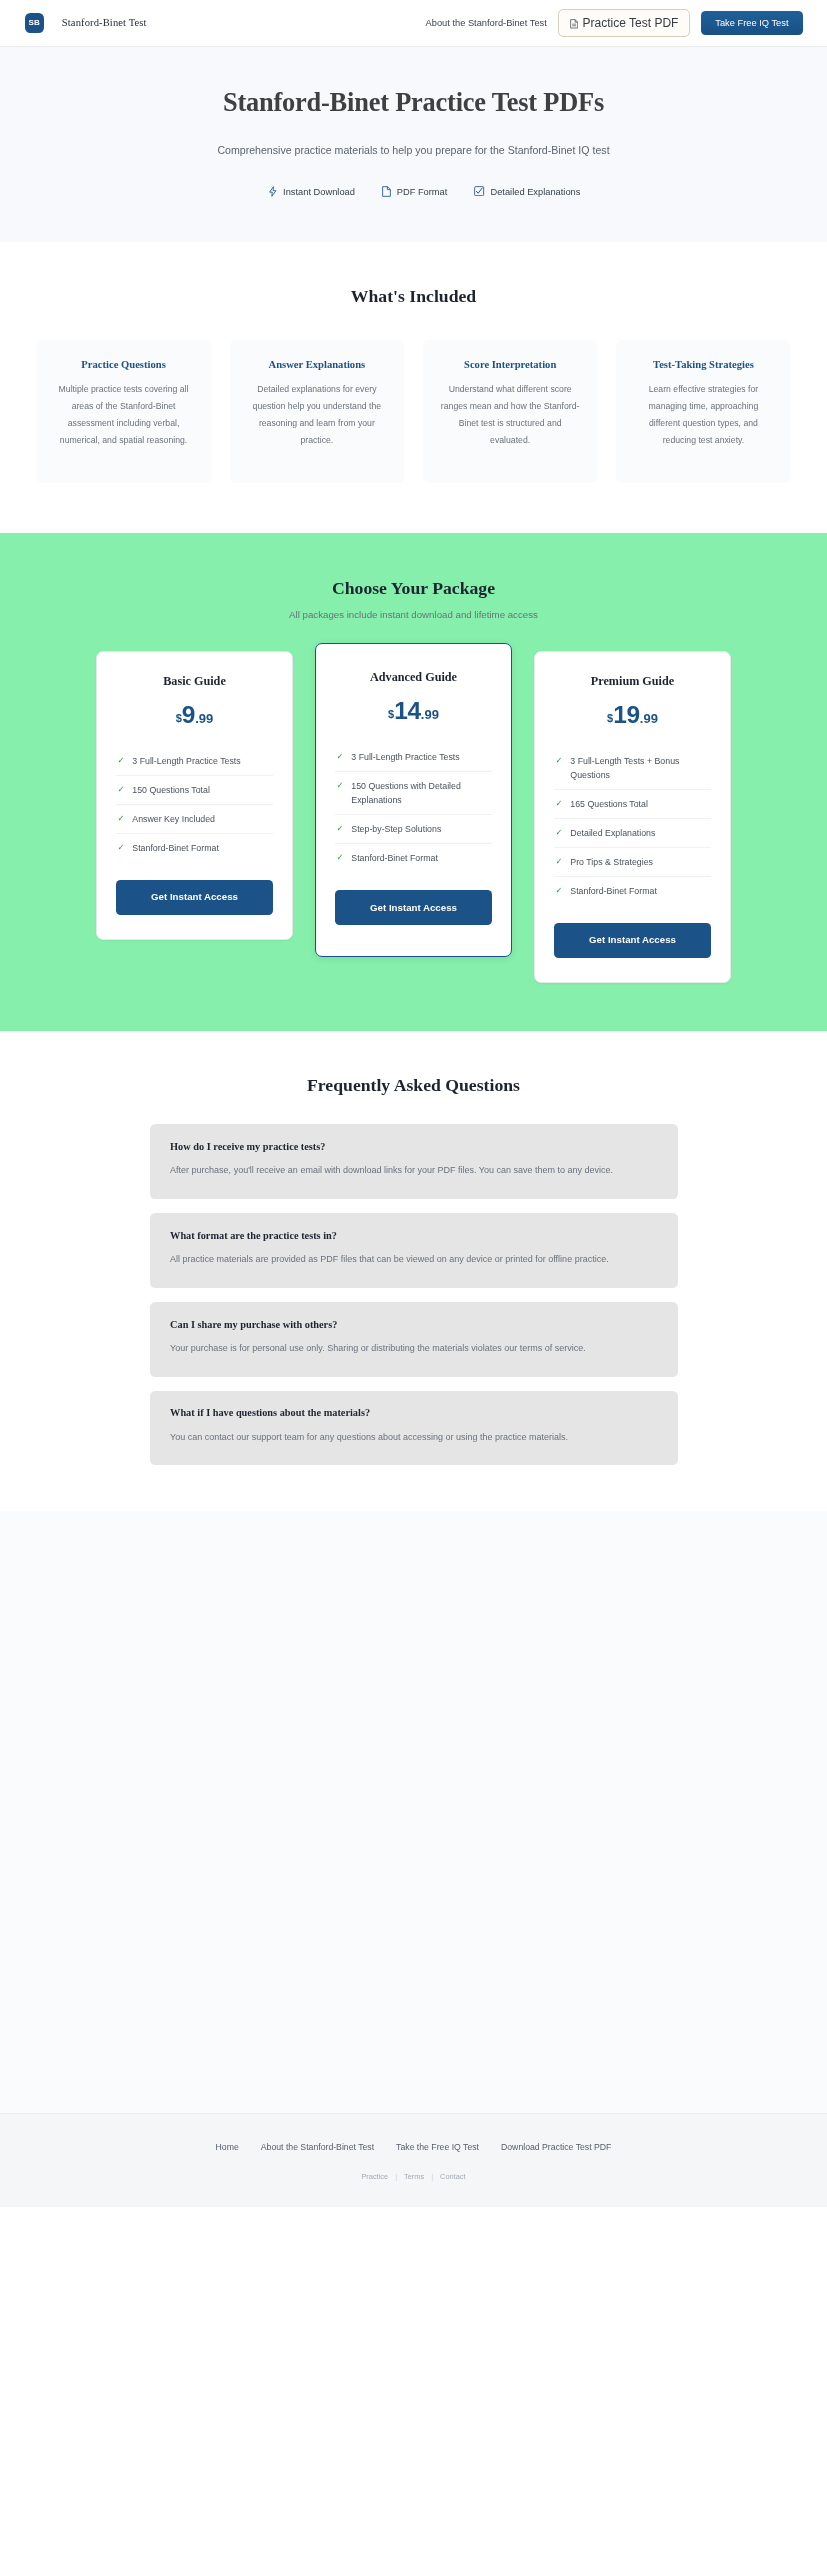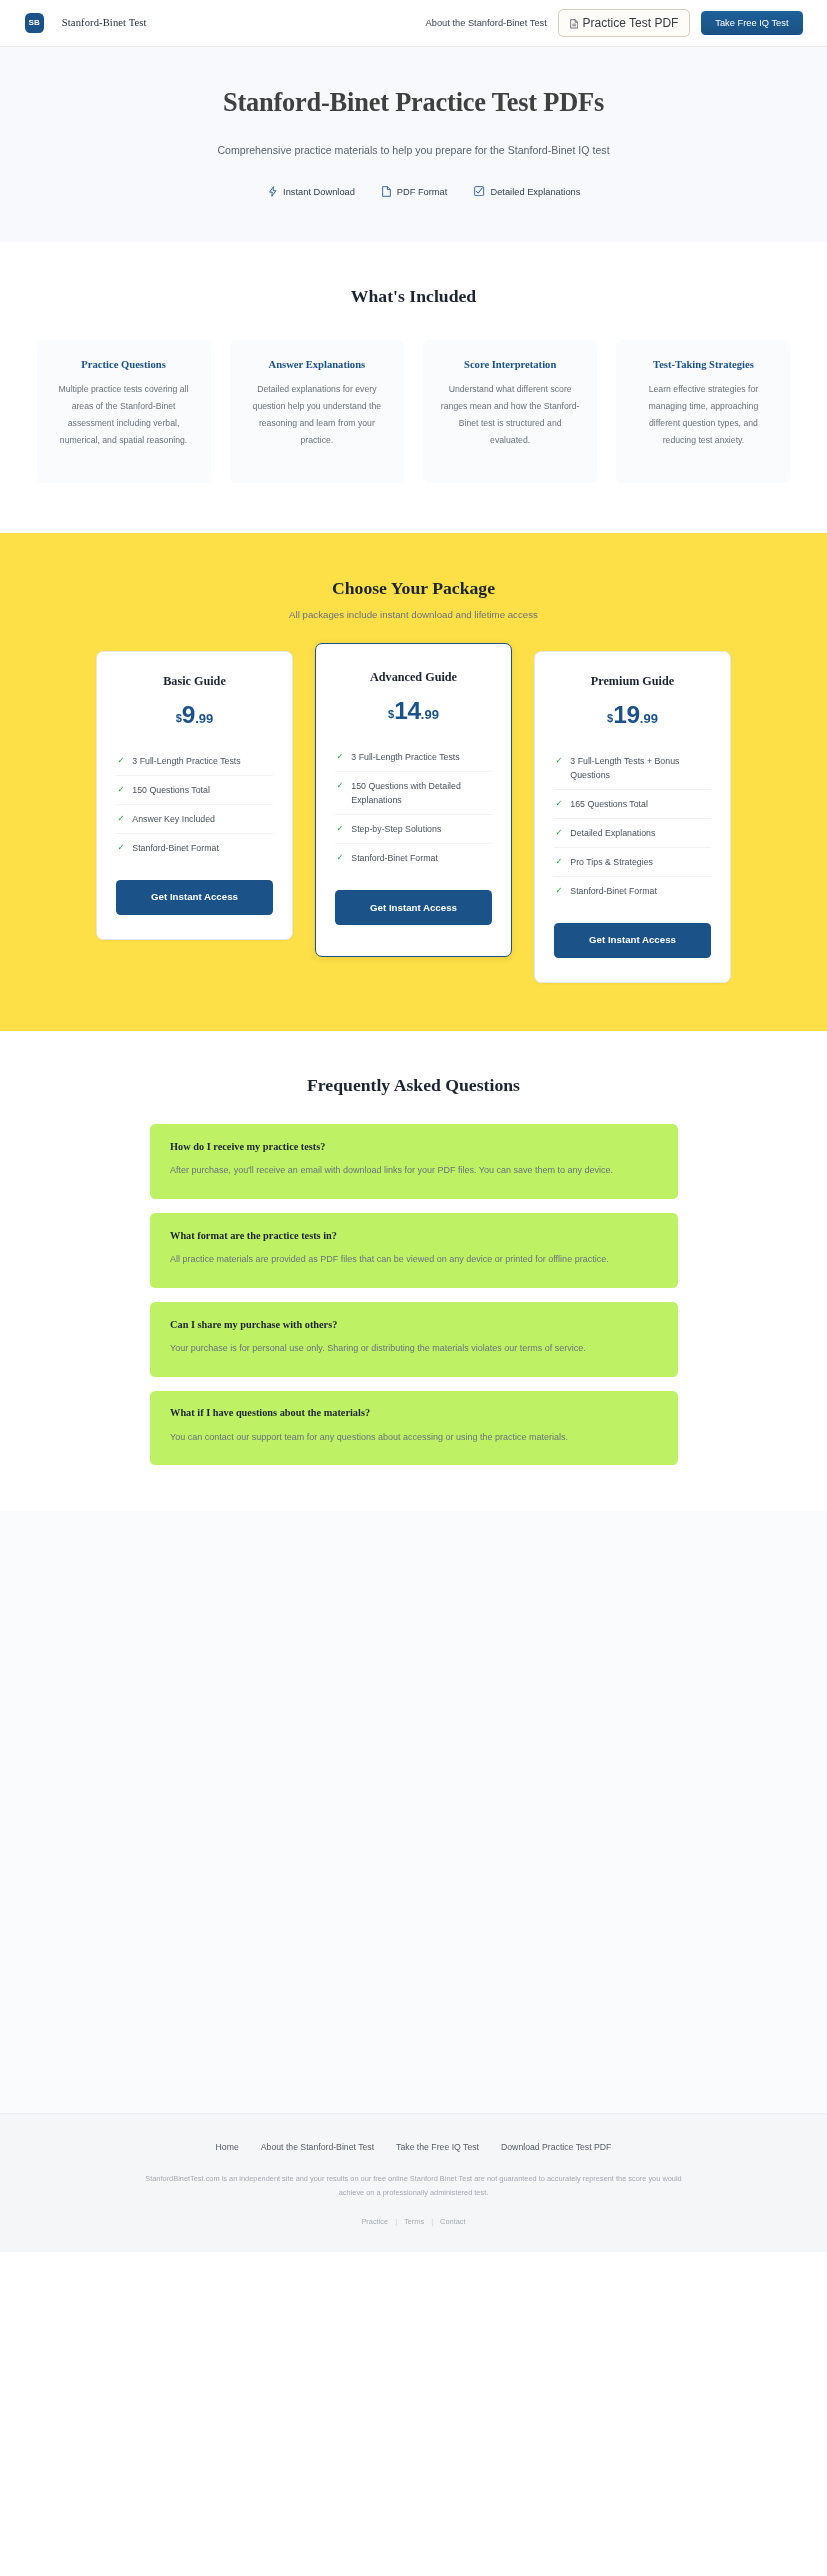--- a/index.html
+++ b/index.html
@@ -137,21 +137,21 @@
     color: #1b5288;
     margin-bottom: 11.6px;
   }
   .feat-card p {
     font-size: 8.7px;
     line-height: 1.95;
     color: #6a727d;
   }
 
   
-  .pricing { background: #fde047; padding: 45px 0 48px; }
+  .pricing { background: #86efac; padding: 45px 0 48px; }
   .pricing h2 {
     font-family: "Liberation Serif", serif;
     font-size: 17.7px;
     font-weight: 700;
     color: #1d2430;
     text-align: center;
     margin-bottom: 10.3px;
   }
   .pricing-sub {
     text-align: center;
@@ -228,21 +228,21 @@
   .faq h2 {
     font-family: "Liberation Serif", serif;
     font-size: 17.7px;
     font-weight: 700;
     color: #1d2430;
     text-align: center;
     margin-bottom: 28px;
   }
   .faq-list { width: 528px; margin: 0 auto; display: flex; flex-direction: column; gap: 14px; }
   .faq-item {
-    background: #bef264;
+    background: #e5e5e5;
     border-radius: 5.2px;
     padding: 16.7px 20.6px 19.3px;
   }
   .faq-item h3 {
     font-family: "Liberation Serif", serif;
     font-size: 10.3px;
     font-weight: 700;
     color: #1d2430;
     margin-bottom: 10.3px;
   }
@@ -487,21 +487,20 @@
 
   <div class="filler"></div>
 
   <div class="footer">
     <div class="footer-nav">
       <a href="#">Home</a>
       <a href="#">About the Stanford-Binet Test</a>
       <a href="#">Take the Free IQ Test</a>
       <a href="#">Download Practice Test PDF</a>
     </div>
-    <div class="disclaimer">StanfordBinetTest.com is an independent site and your results on our free online Stanford Binet Test are not guaranteed to accurately represent the score you would achieve on a professionally administered test.</div>
     <div class="legal">
       <a href="#">Practice</a>
       <span class="sep">|</span>
       <a href="#">Terms</a>
       <span class="sep">|</span>
       <a href="#">Contact</a>
     </div>
   </div>
 
 </div>

